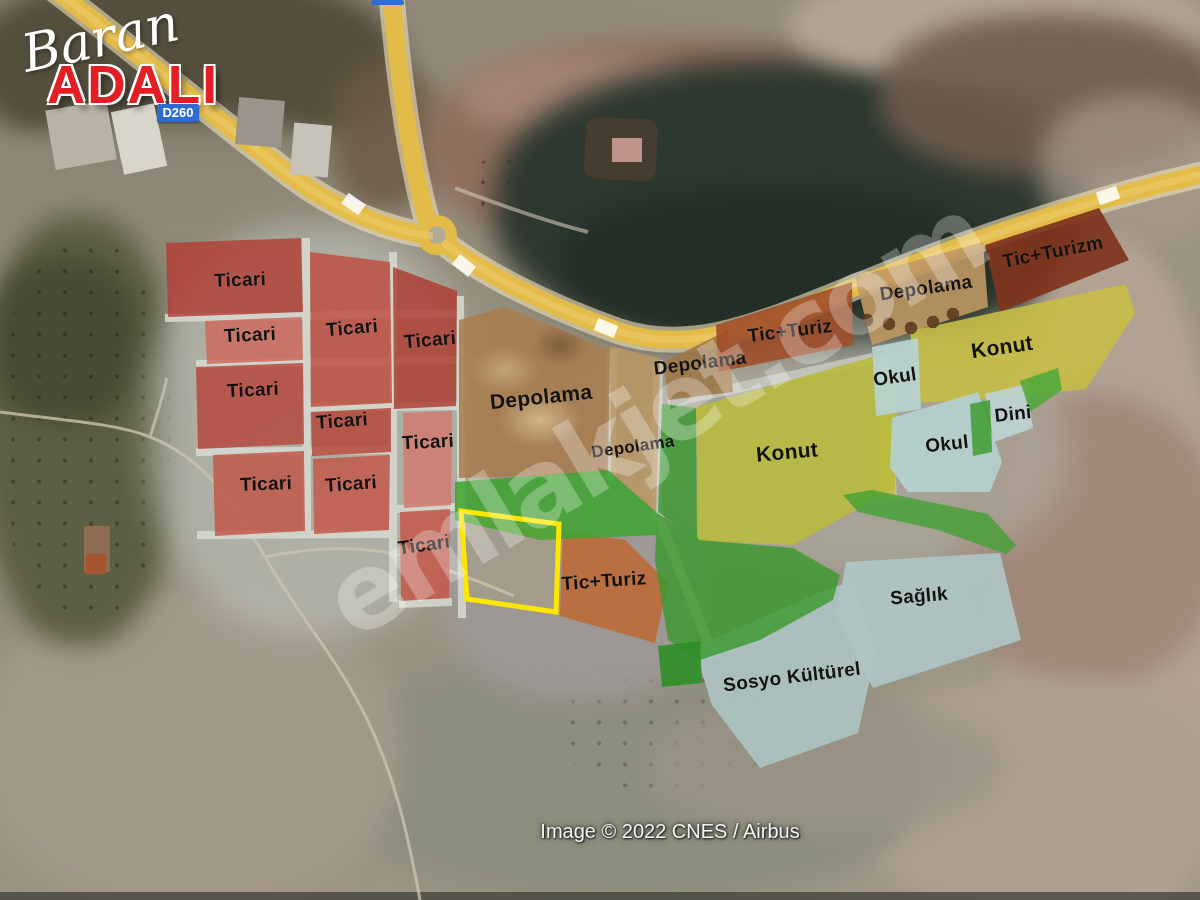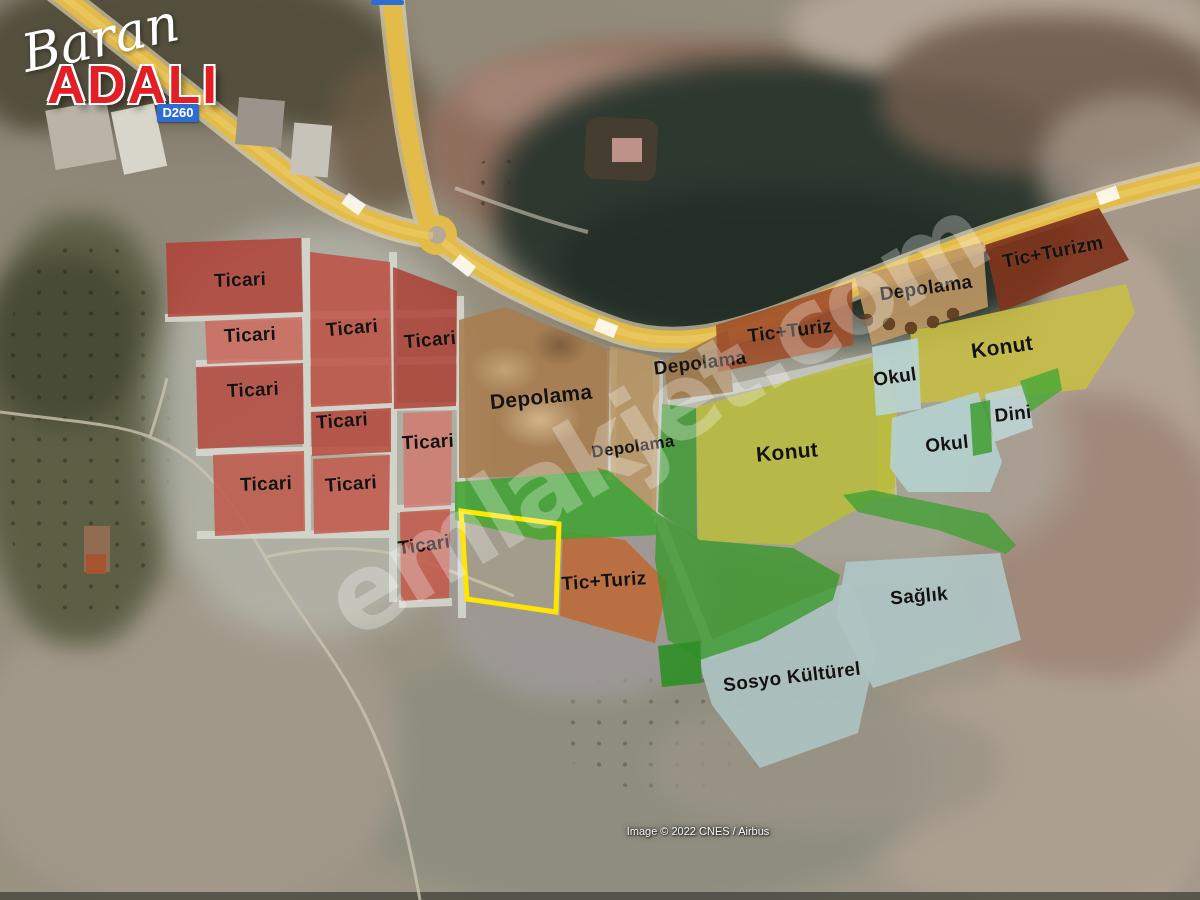--- a/index.html
+++ b/index.html
@@ -28,22 +28,22 @@
                font-style:italic;font-size:52px;color:#fff;transform:rotate(-12deg);
                text-shadow:1px 2px 4px rgba(0,0,0,.45);}
   .logo-caps{position:absolute;left:32px;top:46px;font-weight:900;font-size:53px;
              letter-spacing:2px;color:#e31e24;
              text-shadow:-2px -2px 0 #fff,2px -2px 0 #fff,-2px 2px 0 #fff,2px 2px 0 #fff,
                          5px 6px 7px rgba(0,0,0,.45);}
   .sign{position:absolute;background:#2d6cd0;border-radius:2px;color:#fff;
         font-weight:bold;font-size:13px;text-align:center;}
   .sign-main{left:142px;top:96px;width:42px;height:18px;line-height:18px;box-shadow:0 1px 2px rgba(0,0,0,.4);}
   .sign-sliver{left:371px;top:0;width:33px;height:5px;z-index:60;}
-  .copyright{position:absolute;left:698px;top:831px;z-index:60;transform:translate(-50%,-50%);
-             font-size:11px;color:#f4f4f2;white-space:nowrap;
+  .copyright{position:absolute;left:670px;top:831px;z-index:60;transform:translate(-50%,-50%);
+             font-size:20px;color:#f4f4f2;white-space:nowrap;
              text-shadow:0 0 3px rgba(35,35,35,.95),0 0 6px rgba(35,35,35,.7),1px 1px 2px rgba(0,0,0,.8);}
 </style>
 </head>
 <body>
 
 <div class="stage">
 
   <div class="p" style="left:-30px;top:-30px;width:430px;height:190px;background:#544f3d;"></div>
   <div class="p" style="left:-20px;top:120px;width:400px;height:130px;background:#8f8878;opacity:.9;"></div>
   <div class="p" style="left:330px;top:60px;width:110px;height:150px;background:#6b5a44;opacity:.85;"></div>

